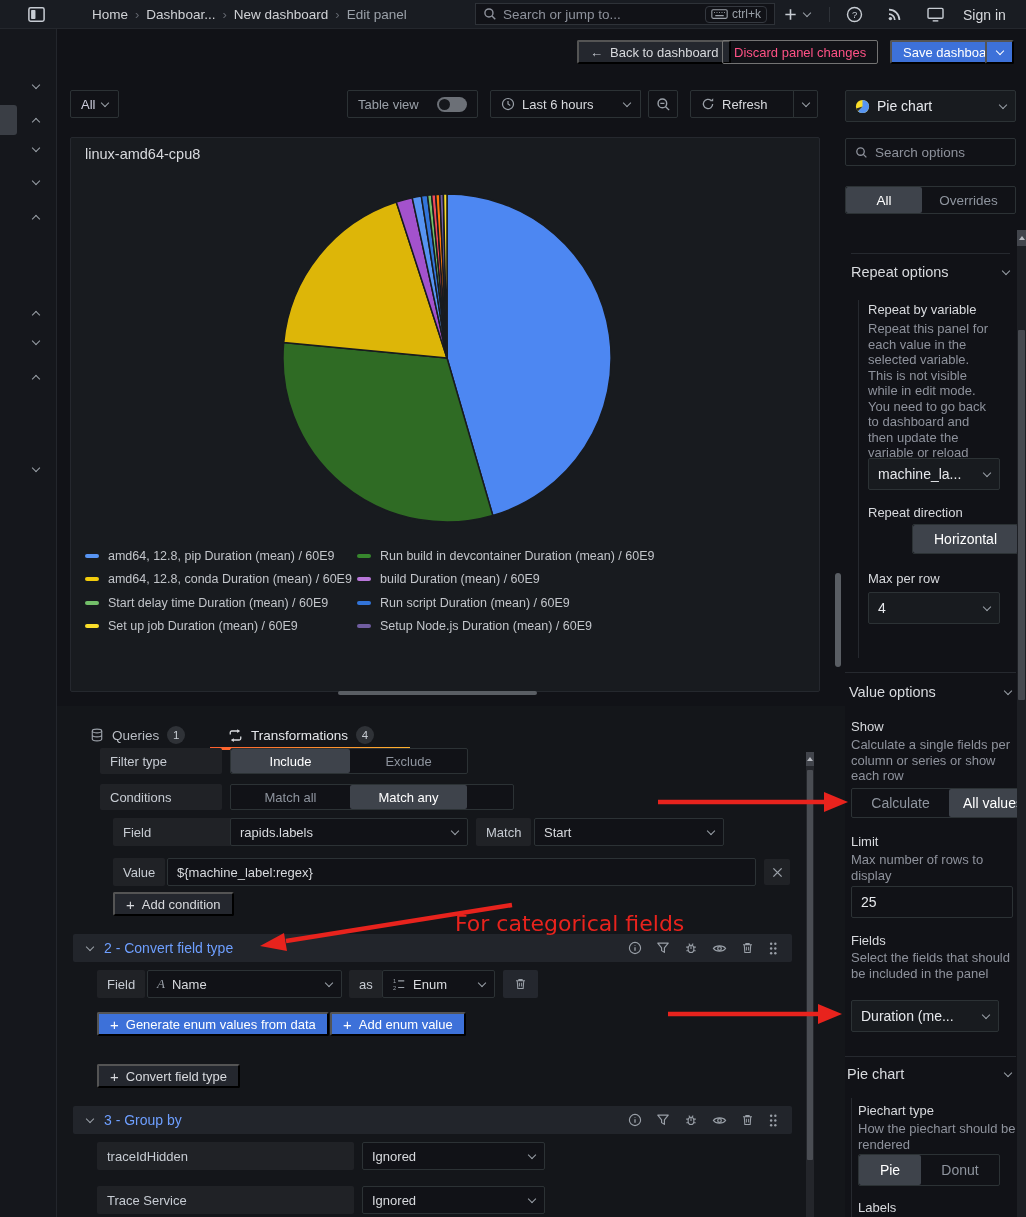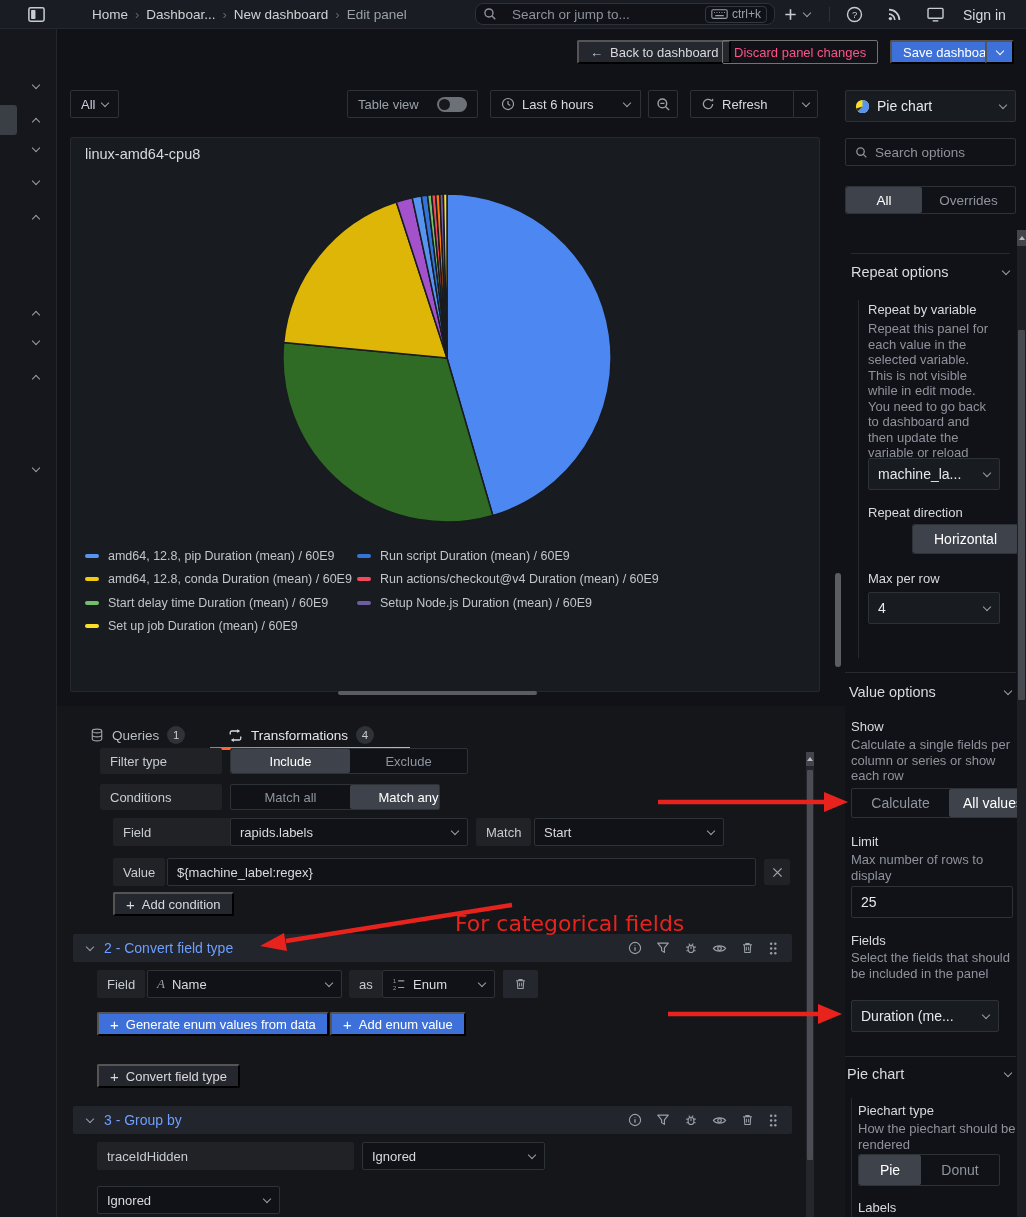--- a/index.html
+++ b/index.html
@@ -11,22 +11,22 @@
   .chev{display:inline-block;width:6px;height:6px;border-right:1.5px solid currentColor;
         border-bottom:1.5px solid currentColor;transform:rotate(45deg);margin-top:-3px;flex:none}
   .chev.up{transform:rotate(-135deg);margin-top:3px}
   .icn{color:#9aa0a8;display:inline-flex;align-items:center;justify-content:center;flex:none}
   .hicn{color:#c7ccd3}
   
   .hdr{left:0;top:0;width:1026px;height:29px;background:#191c22;border-bottom:1px solid #24272d;z-index:5}
   .bc-item{color:#d0d2d6;font-size:13.5px;white-space:nowrap;cursor:pointer}
   .bc-item.dim{color:#9aa0a8}
   .bc-sep{color:#61656d;margin:0 7px;font-size:13px}
-  .searchbox{background:#111217;border:1px solid #2e3238;border-radius:8px;height:22px;
-             display:flex;align-items:center;gap:15px;padding:0 7px;color:#8e929c}
+  .searchbox{background:#111217;border:1px solid #2e3238;border-radius:0;height:22px;
+             display:flex;align-items:center;gap:6px;padding:0 7px;color:#8e929c}
   .kbd{border:1px solid #34383f;border-radius:4px;height:17px;display:flex;align-items:center;
        gap:4px;padding:0 5px;font-size:12px;color:#9aa0a8;margin-left:auto}
   
   .btn{height:24px;border-radius:2px;display:inline-flex;align-items:center;gap:7px;
        padding:0 11px;font-size:13px;white-space:nowrap;cursor:pointer}
   .btn-grey{background:#24272e;color:#d8dade}
   .btn-blue{background:#3d71d9;color:#fff}
   .btn-outline-red{background:transparent;border:1px solid #737373;color:#ff5286}
   
   .chip{background:#202226;border-radius:2px;height:26px;display:inline-flex;align-items:center;
@@ -227,26 +227,30 @@
           <span class="legend-swatch" style="background: rgb(115, 191, 105);"></span>
           <span class="legend-label">Start delay time Duration (mean) / 60E9</span>
         </div>
         <div class="legend-item">
           <span class="legend-swatch" style="background: rgb(250, 222, 42);"></span>
           <span class="legend-label">Set up job Duration (mean) / 60E9</span>
         </div>
       </div>
     <div>
         <div class="legend-item">
+          <span class="legend-swatch" style="background: rgb(55, 135, 45);"></span>
+          <span class="legend-label">Run build in devcontainer Duration (mean) / 60E9</span>
+        </div>
+        <div class="legend-item">
+          <span class="legend-swatch" style="background: rgb(184, 119, 217);"></span>
+          <span class="legend-label">build Duration (mean) / 60E9</span>
+        </div>
+        <div class="legend-item">
           <span class="legend-swatch" style="background: rgb(50, 116, 217);"></span>
           <span class="legend-label">Run script Duration (mean) / 60E9</span>
-        </div>
-        <div class="legend-item">
-          <span class="legend-swatch" style="background: rgb(242, 73, 92);"></span>
-          <span class="legend-label">Run actions/checkout@v4 Duration (mean) / 60E9</span>
         </div>
         <div class="legend-item">
           <span class="legend-swatch" style="background: rgb(112, 93, 160);"></span>
           <span class="legend-label">Setup Node.js Duration (mean) / 60E9</span>
         </div>
       </div>
   </div>
 </div>
 <div class="abs" style="left:338px;top:691px;width:199px;height:4px;background:#5a5e64;border-radius:2px;z-index:6"></div>
 <div class="abs" style="left:835px;top:573px;width:6px;height:94px;background:#5a5e64;border-radius:3px"></div>
@@ -275,21 +279,21 @@
 </div>
 <div class="abs" style="left:210px;top:747px;width:200px;height:3px;background:linear-gradient(90deg,#ff5f2e,#ffb22e)"></div>
 
 <div class="abs chip" style="left:100px;top:748px;width:122px">Filter type</div>
 <div class="abs seg-group" style="left:230px;top:748px;width:238px">
   <span class="seg sel" style="width:119px">Include</span>
   <span class="seg" style="width:117px">Exclude</span>
 </div>
 
 <div class="abs chip" style="left:100px;top:784px;width:122px">Conditions</div>
-<div class="abs seg-group" style="left:230px;top:784px;width:210px">
+<div class="abs seg-group" style="left:230px;top:784px;width:284px">
   <span class="seg" style="width:119px">Match all</span>
   <span class="seg sel" style="width:117px">Match any</span>
 </div>
 
 <div class="abs chip" style="left:113px;top:818px;width:122px;height:28px">Field</div>
 <div class="abs select" style="left:230px;top:818px;width:238px;height:28px">
   <span>rapids.labels</span>
     <span class="chev"></span>
 </div>
 <div class="abs chip" style="left:476px;top:818px;height:28px">Match</div>
@@ -448,20 +452,21 @@
 </div>
 <div class="abs" style="left:97px;top:1142px">
     <div class="gb-row">
       <div class="chip" style="width: 257px; height: 28px;">traceIdHidden</div>
       <div class="select" style="width: 183px; height: 28px;">
         <span>Ignored</span>
         <span class="chev"></span>
       </div>
     </div>
     <div class="gb-row">
+      <div class="chip" style="width: 257px; height: 28px;">Trace Service</div>
       <div class="select" style="width: 183px; height: 28px;">
         <span>Ignored</span>
         <span class="chev"></span>
       </div>
     </div>
   </div>
 
 <div class="abs sb-track" style="left:806px;top:752px;width:8px;height:465px;background:#24262b">
   <div class="sb-btn" style="width:8px;height:14px">
       <span class="tri-up"></span>

